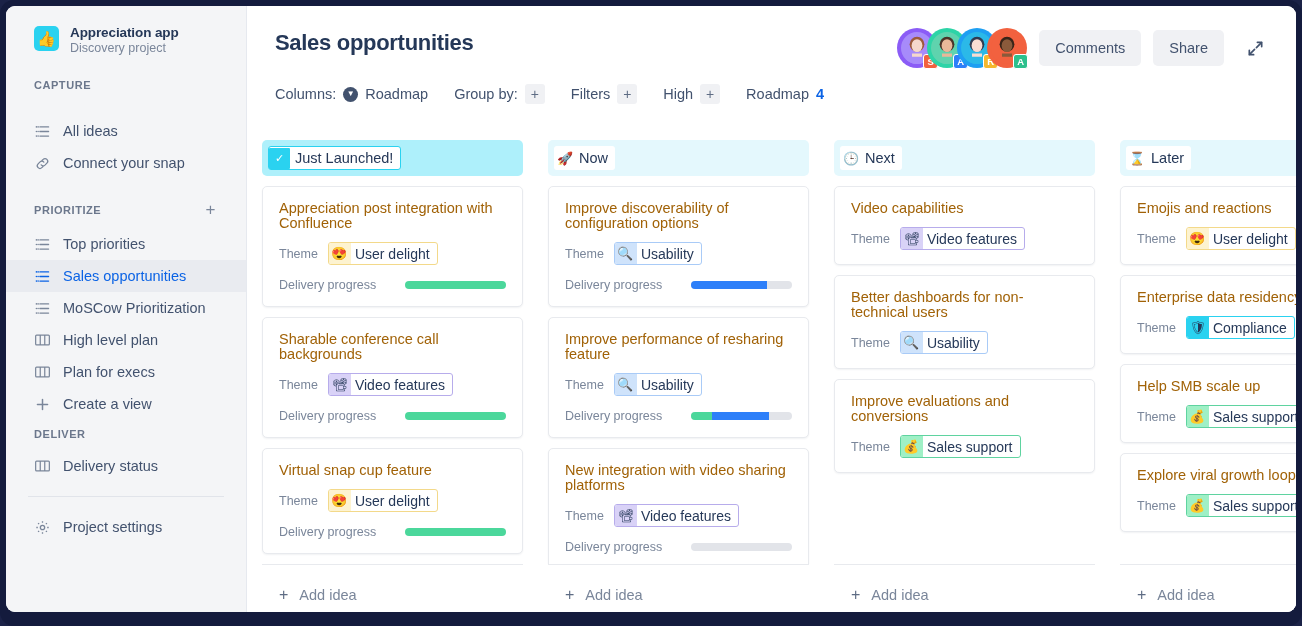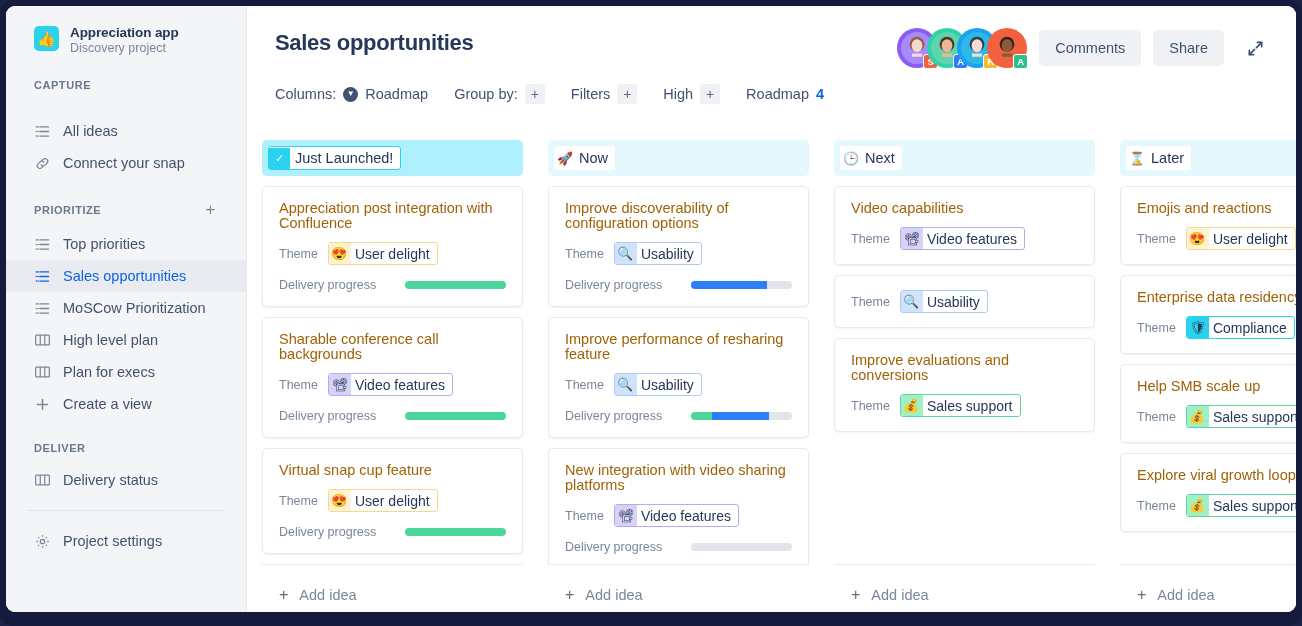--- a/index.html
+++ b/index.html
@@ -271,21 +271,21 @@
               <div class="nav-item">
                 <span class="nav-ico">
                   <svg width="15" height="15" viewBox="0 0 16 16" fill="none" stroke="currentColor" stroke-width="1.6" stroke-linecap="round">
                     <path d="M8 2.6v10.8M2.6 8h10.8"></path>
                   </svg>
                 </span>
                 <span>Create a view</span>
               </div>
             </div>
           </div>
-          <div style="margin-top: 22px;">
+          <div style="margin-top: 8px;">
             <div class="sec-label">
               <span>DELIVER</span>
             </div>
             <div style="margin-top: 10px;">
               <div class="nav-item">
                 <span class="nav-ico">
                   <svg width="15" height="14" viewBox="0 0 16 14" fill="none" stroke="currentColor" stroke-width="1.3">
                     <rect x="0.7" y="1.7" width="14.6" height="10.6" rx="1"></rect>
                     <path d="M5.6 1.7v10.6M10.4 1.7v10.6"></path>
                   </svg>
@@ -520,20 +520,21 @@
                 <div class="card-title">Video capabilities</div>
                 <div class="field-row">
                   <span class="field-label">Theme</span>
                   <span class="tag" style="border:1px solid #b7aceb">
                     <span class="emo" style="background:#d9d2f7">📽</span>
                     <span>Video features</span>
                   </span>
                 </div>
               </div>
               <div class="card">
+                <div class="card-title">Better dashboards for non-technical users</div>
                 <div class="field-row">
                   <span class="field-label">Theme</span>
                   <span class="tag" style="border:1px solid #a9cbf7">
                     <span class="emo" style="background:#cfe3fb">🔍</span>
                     <span>Usability</span>
                   </span>
                 </div>
               </div>
               <div class="card">
                 <div class="card-title">Improve evaluations and conversions</div>

